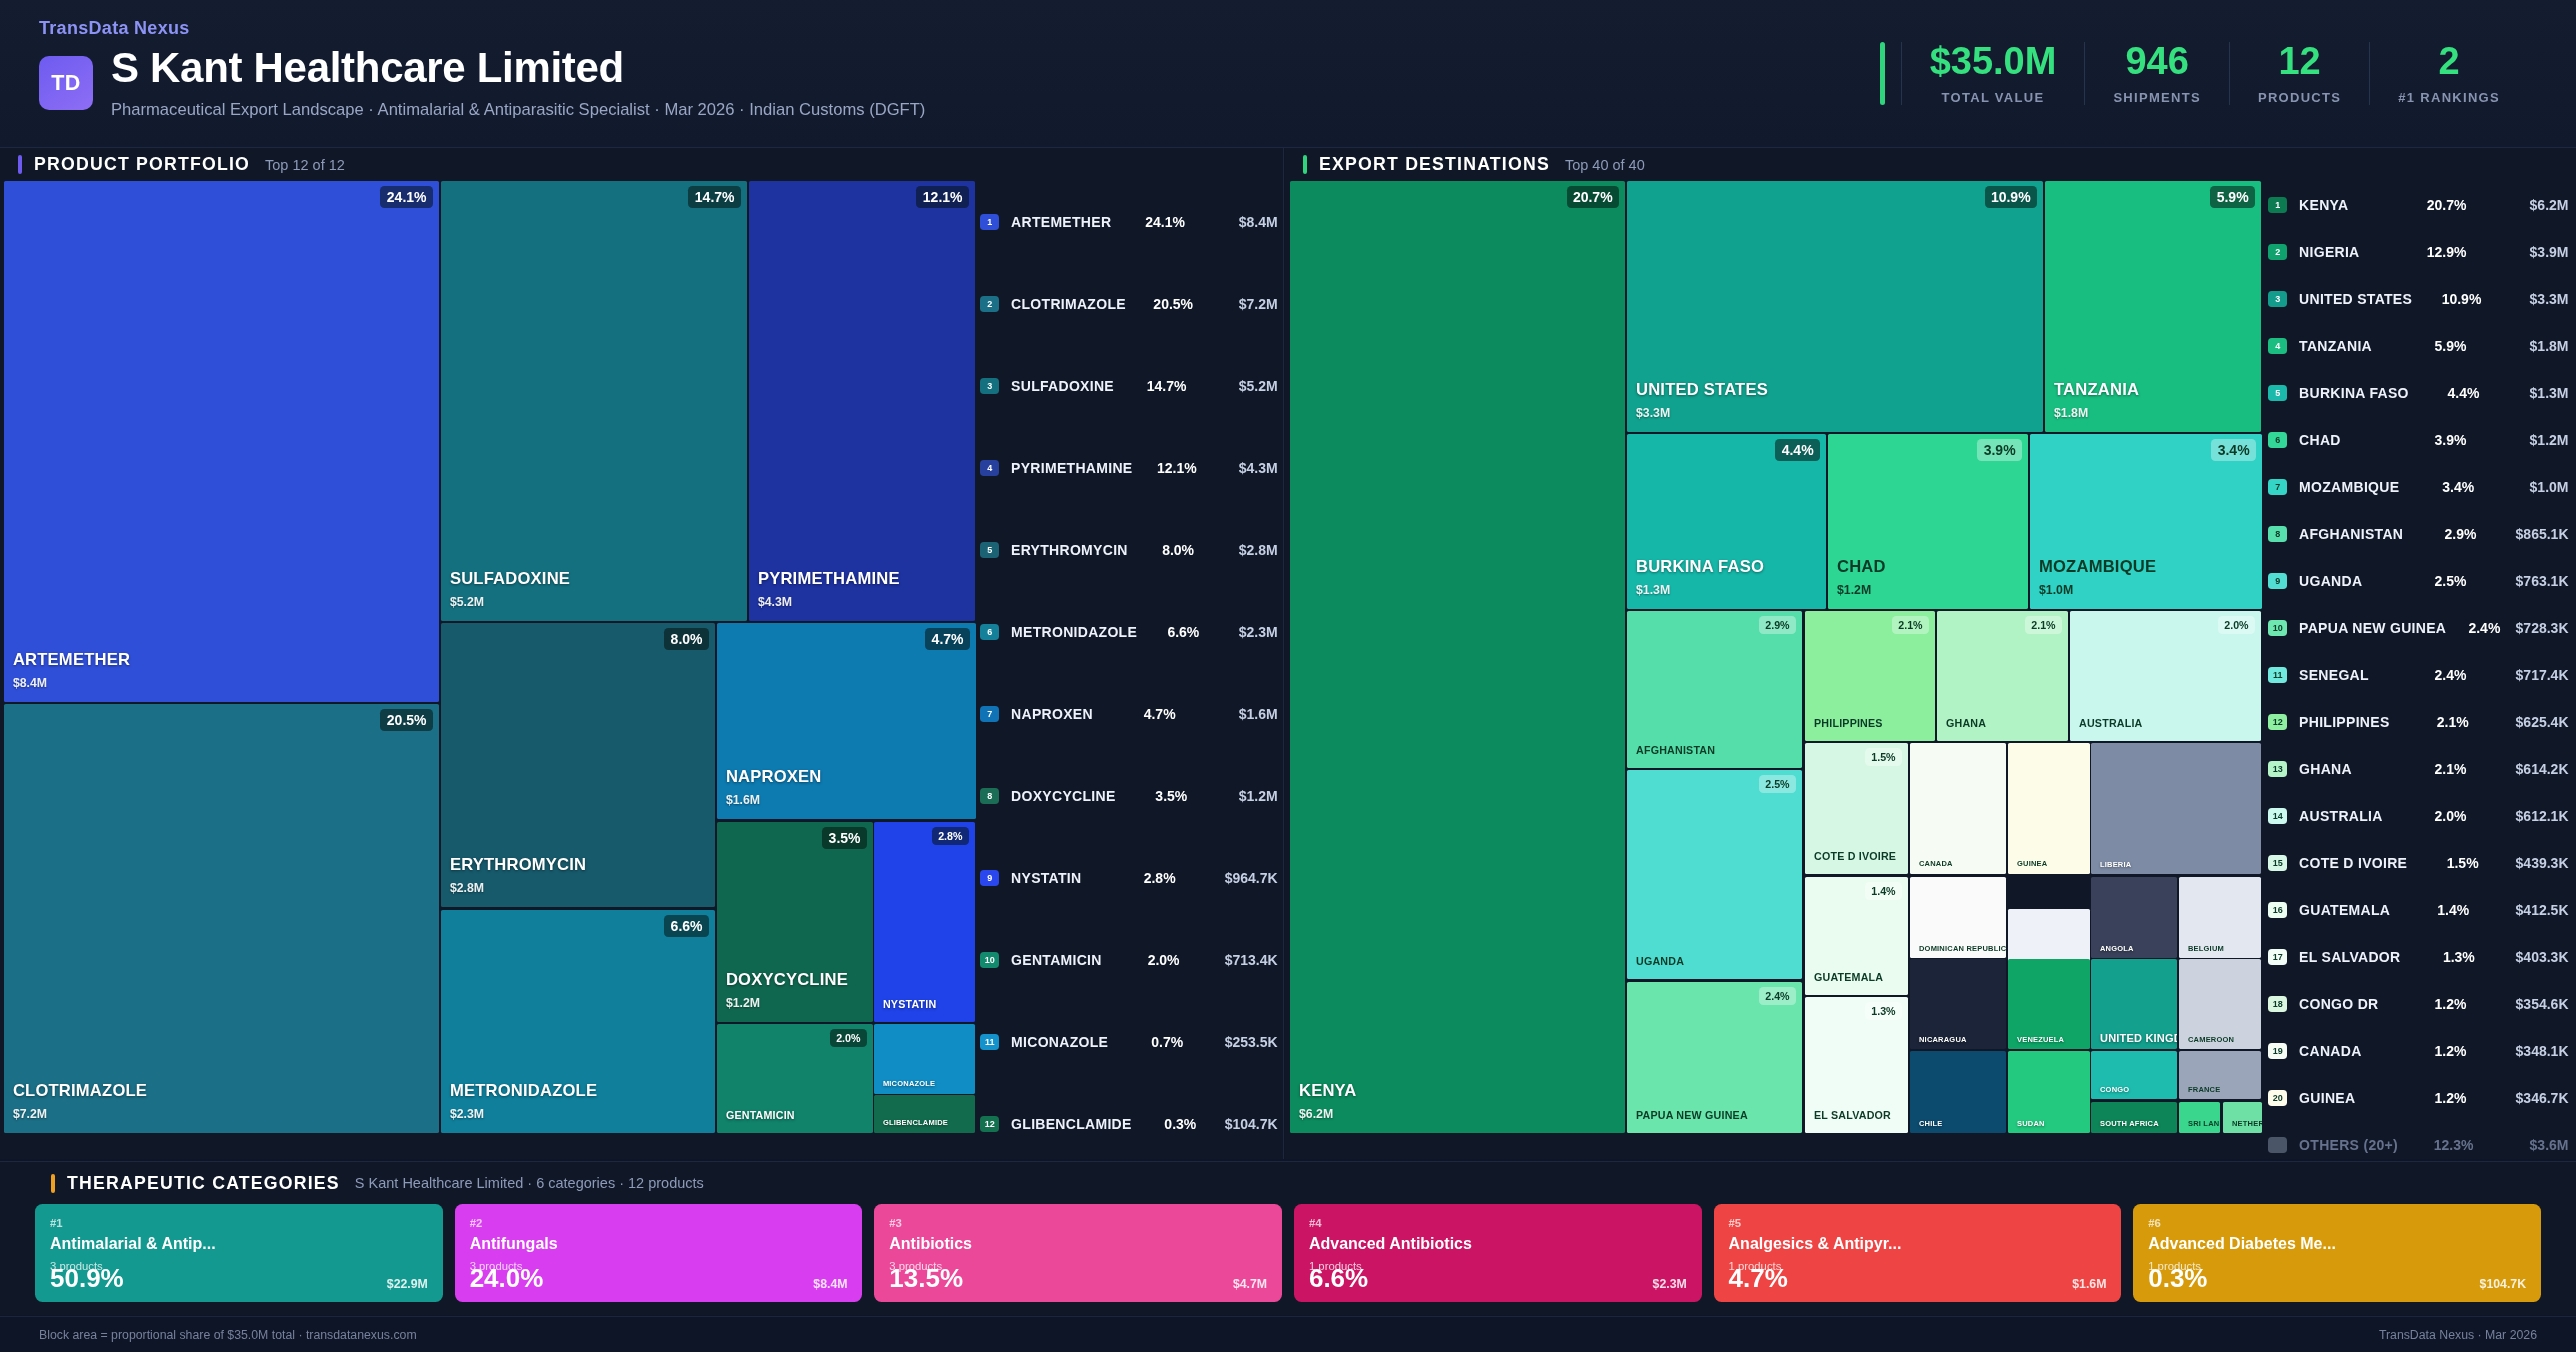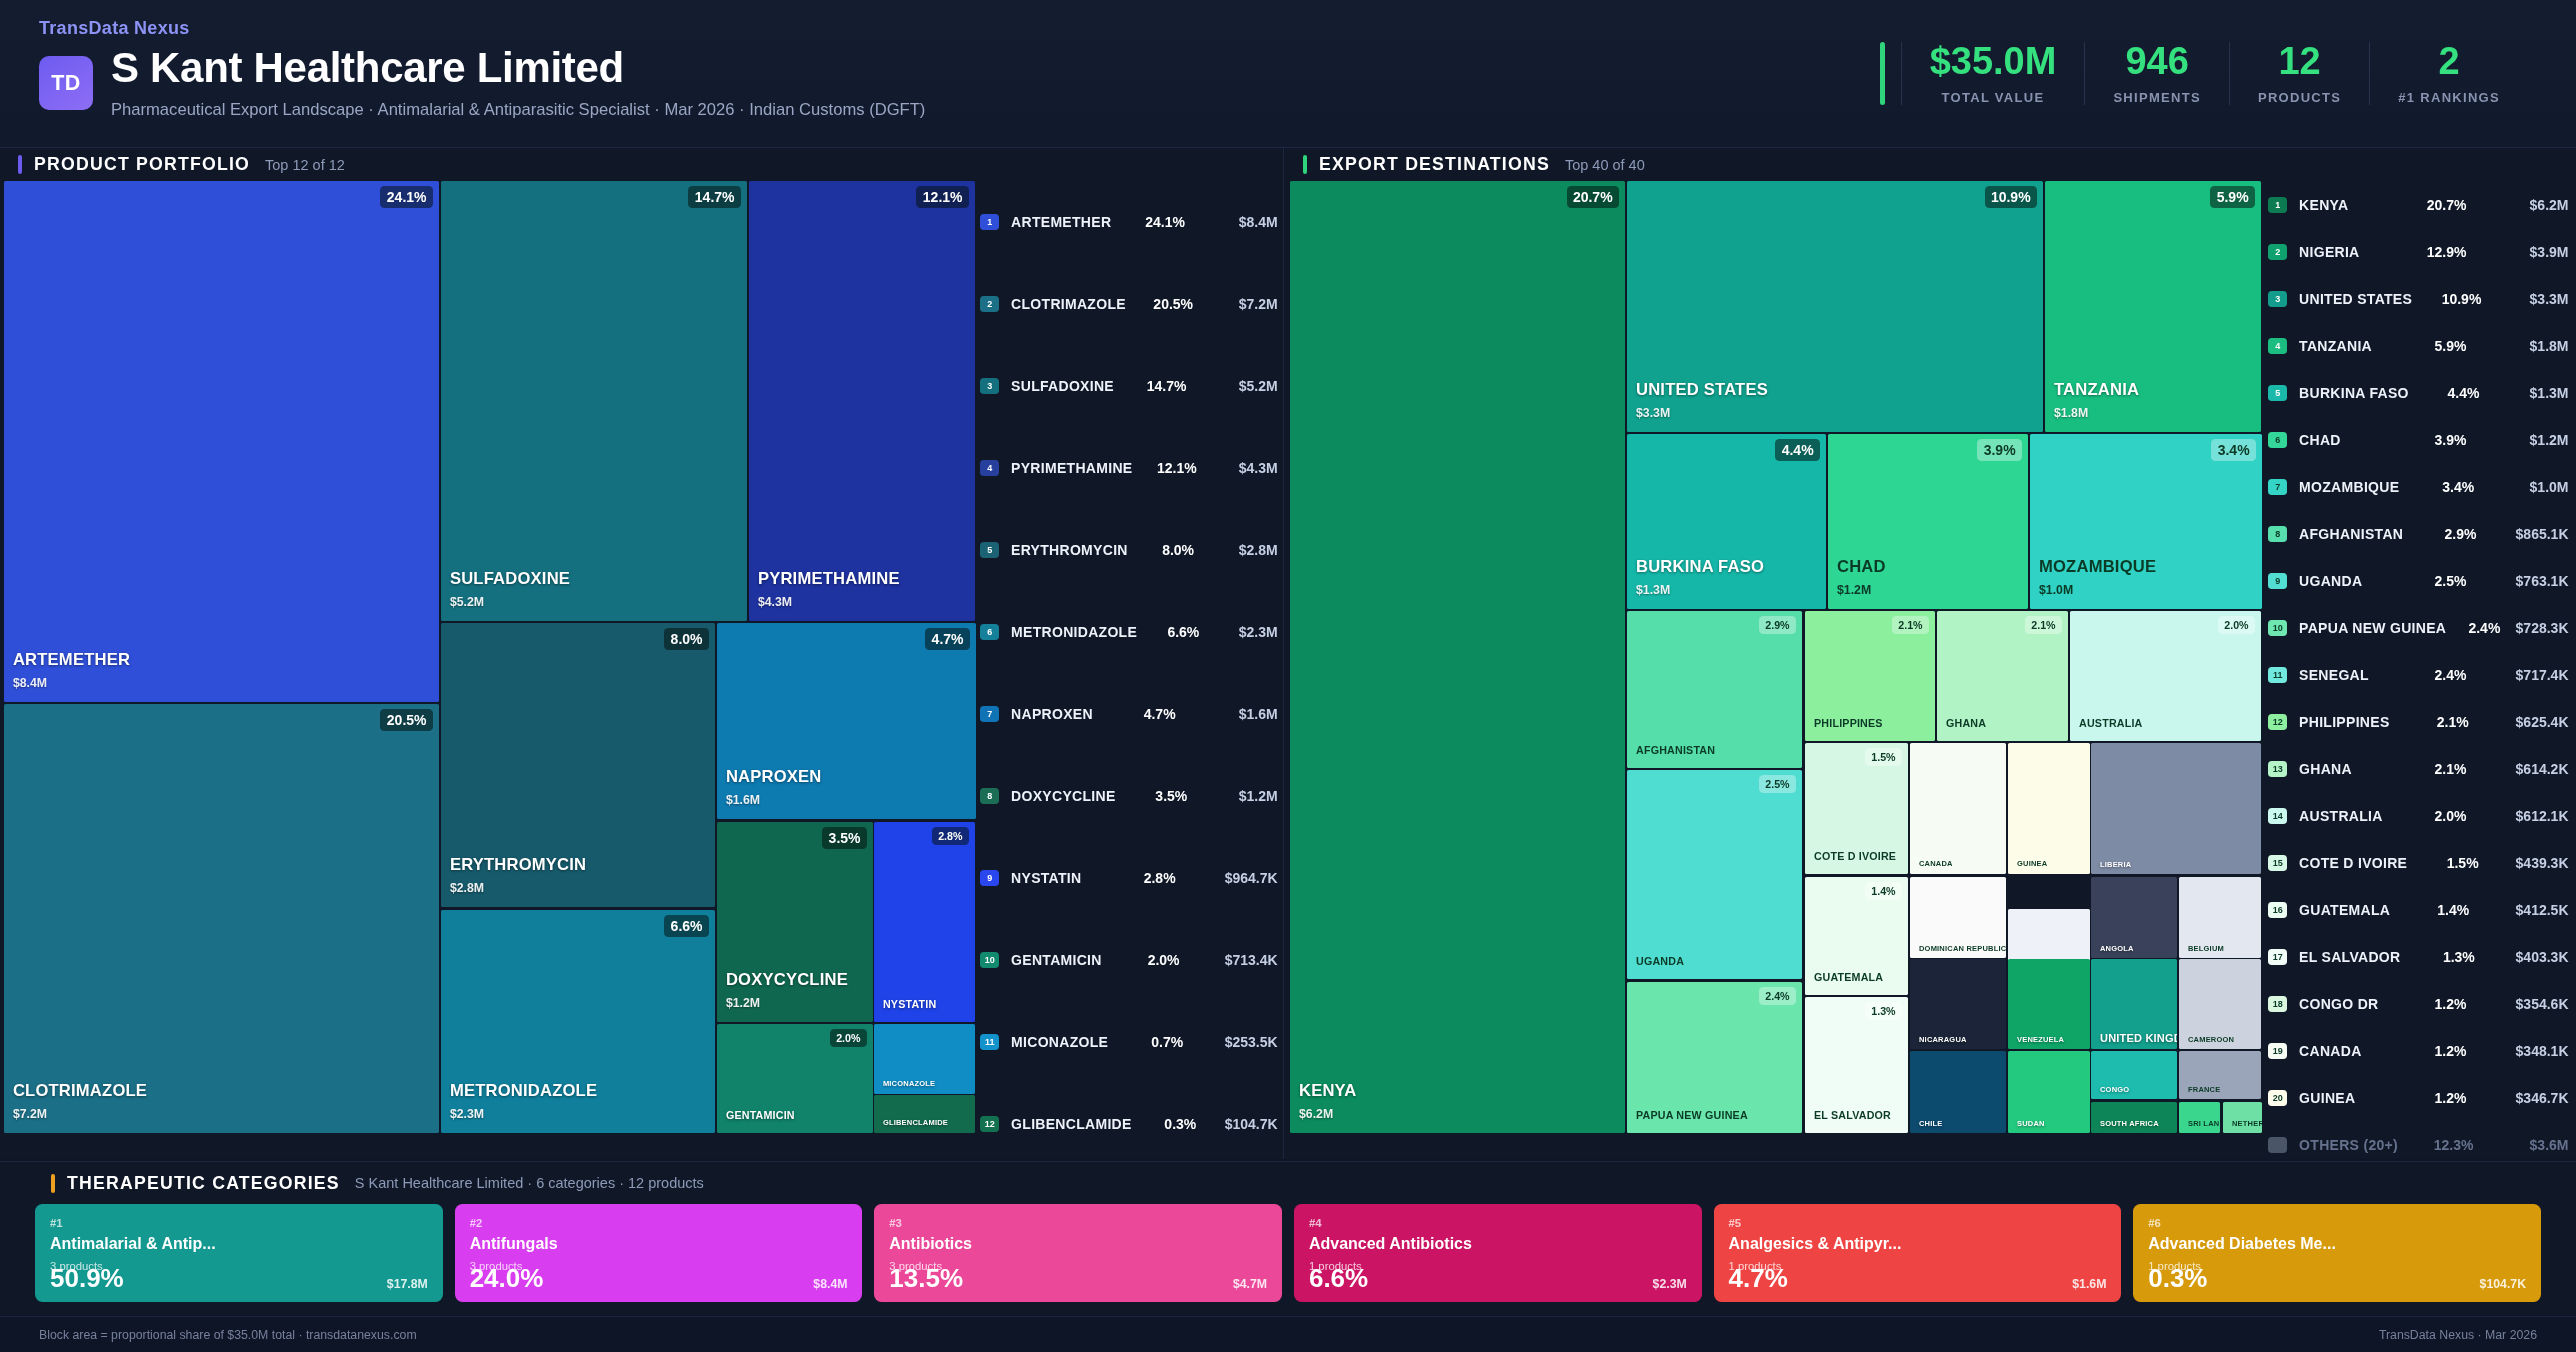--- a/index.html
+++ b/index.html
@@ -564,21 +564,21 @@
       <div class="panel-title">THERAPEUTIC CATEGORIES</div>
       <div class="panel-sub">S Kant Healthcare Limited · 6 categories · 12 products</div>
     </div>
     <div class="cat-row" id="cat-row">
         <div class="cat-card" style="background: rgb(19, 153, 143);">
           <div class="cat-rank">#1</div>
           <div class="cat-name">Antimalarial &amp; Antip...</div>
           <div class="cat-prod">3 products</div>
           <div class="cat-bottom">
             <div class="cat-pct">50.9%</div>
-            <div class="cat-val">$17.8M</div>
+            <div class="cat-val">$22.9M</div>
           </div>
         </div>
         <div class="cat-card" style="background: rgb(217, 61, 240);">
           <div class="cat-rank">#2</div>
           <div class="cat-name">Antifungals</div>
           <div class="cat-prod">3 products</div>
           <div class="cat-bottom">
             <div class="cat-pct">24.0%</div>
             <div class="cat-val">$8.4M</div>
           </div>

